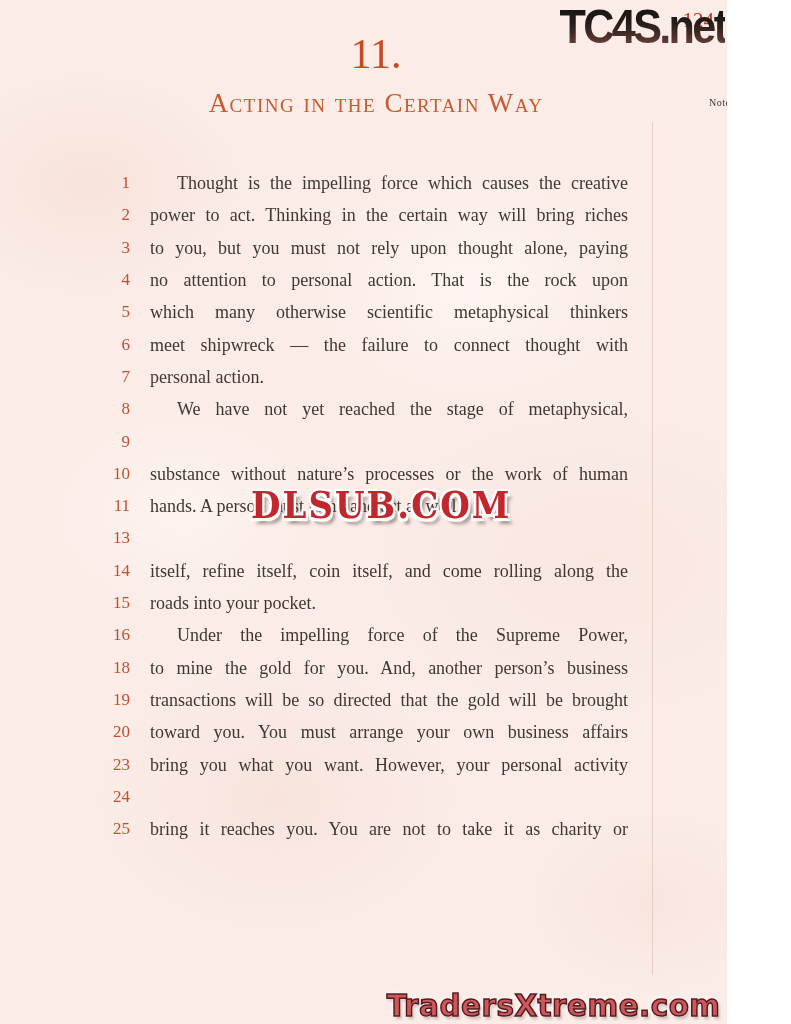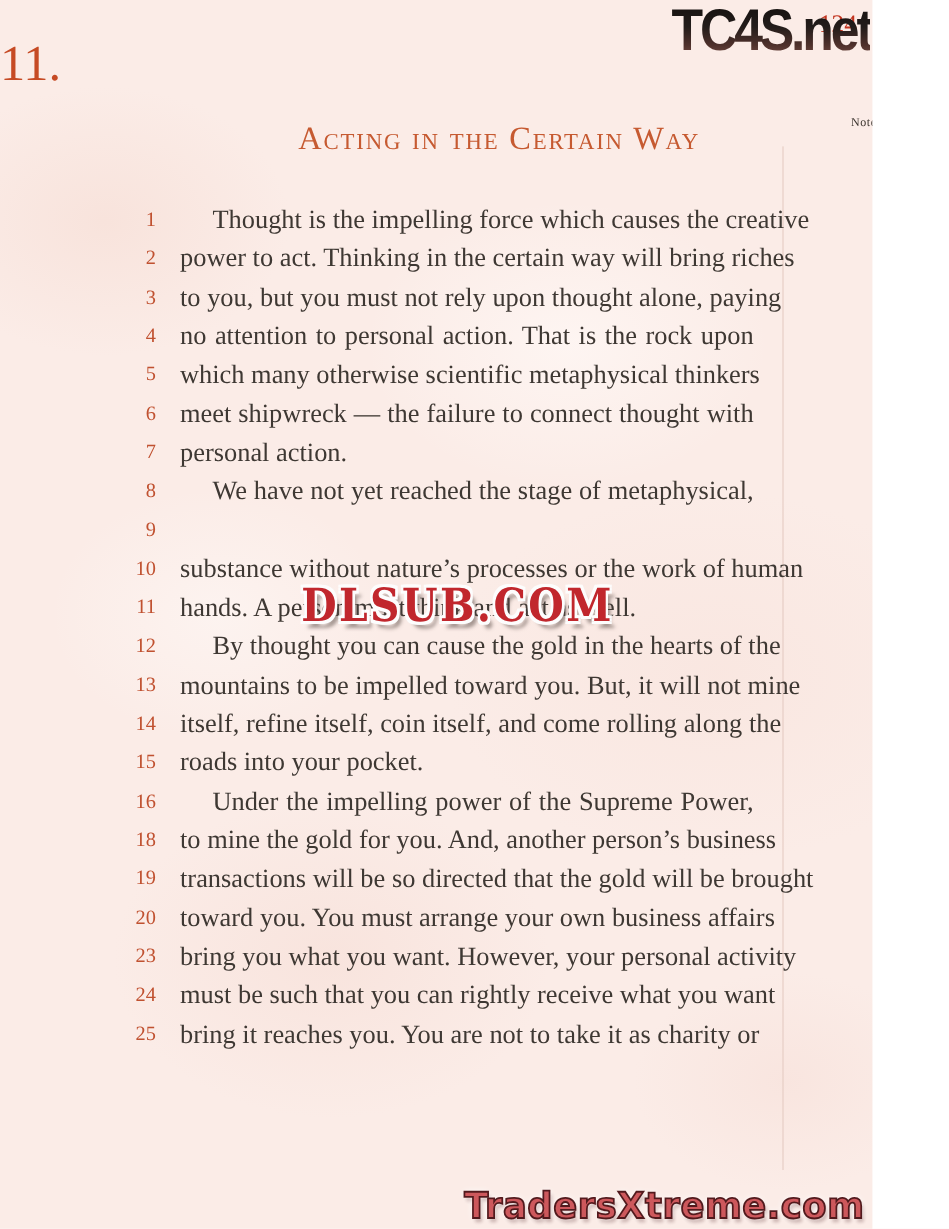--- a/index.html
+++ b/index.html
@@ -11,27 +11,27 @@
     background-image:
       radial-gradient(ellipse 220px 160px at 12% 18%, rgba(247,224,216,0.75), transparent 70%),
       radial-gradient(ellipse 320px 220px at 82% 55%, rgba(248,227,220,0.6), transparent 70%),
       radial-gradient(ellipse 260px 190px at 38% 78%, rgba(246,221,213,0.55), transparent 70%),
       radial-gradient(ellipse 240px 170px at 65% 28%, rgba(254,246,243,0.9), transparent 70%),
       radial-gradient(ellipse 200px 150px at 25% 50%, rgba(253,245,242,0.8), transparent 70%),
       radial-gradient(ellipse 180px 130px at 90% 88%, rgba(246,222,215,0.5), transparent 70%);
     font-family:"Liberation Serif", serif;
   }
   .chapter-number{
-    position:absolute; left:0; top:30px; width:752px; 
+    position:absolute; left:0; top:30px; width:752px; text-align:center;
     font-size:42px; color:#c64a24; font-family:"Liberation Serif",serif;
   }
   .chapter-title{
-    position:absolute; left:0; top:100px; width:752px; text-align:center;
+    position:absolute; left:0; top:88px; width:752px; text-align:center;
     font-variant:small-caps; font-size:27px; letter-spacing:1.5px;
-    color:#c65a31; font-family:"Liberation Serif",serif;padding-left:40px;
+    color:#c65a31; font-family:"Liberation Serif",serif;
   }
   .notes-label{
     position:absolute; left:662px; top:97px; width:120px; text-align:center;
     font-size:10px; color:#3a332d; letter-spacing:0.5px;
     font-family:"Liberation Serif",serif;
   }
   .divider{
     position:absolute; left:652px; top:122px; width:1px; height:853px;
     background:#e7cec5;
   }
@@ -40,21 +40,21 @@
   }
   .line{
     display:flex; height:32.32px; line-height:32.32px;
   }
   .lineno{
     width:38px; text-align:right; padding-right:20px; flex:0 0 auto;
     font-size:17px; color:#c05130; font-family:"Liberation Serif",serif;
   }
   .linetext{
     flex:1 1 auto; width:478px;
-    font-size:22px; color:#3e3833;
+    font-size:18px; color:#3e3833;
     text-align:justify; text-align-last:justify;
     white-space:nowrap;
     font-family:"Liberation Serif",serif;
   }
   .linetext.indent{ text-indent:27px; }
   .linetext.para-end{ text-align-last:left; }
   
   .page-number{
     position:absolute; top:8px; right:13px; z-index:1;
     font-size:21px; color:#c2341f; font-family:"Liberation Serif",serif;
@@ -139,58 +139,52 @@
   </div>
       <div class="line">
     <span class="lineno">10</span>
     <span class="linetext">substance without nature’s processes or the work of human</span>
   </div>
       <div class="line">
     <span class="lineno">11</span>
     <span class="linetext para-end">hands. A person must think and act as well.</span>
   </div>
       <div class="line">
-    <span class="lineno">12</span>
-    <span class="linetext indent">By thought you can cause the gold in the hearts of the</span>
-  </div>
-      <div class="line">
     <span class="lineno">13</span>
-    <span class="linetext">mountains to be impelled toward you. But, it will not mine</span>
   </div>
       <div class="line">
     <span class="lineno">14</span>
     <span class="linetext">itself, refine itself, coin itself, and come rolling along the</span>
   </div>
       <div class="line">
     <span class="lineno">15</span>
     <span class="linetext para-end">roads into your pocket.</span>
   </div>
       <div class="line">
     <span class="lineno">16</span>
-    <span class="linetext indent">Under the impelling power of the Supreme Power,</span>
+    <span class="linetext indent">Under the impelling force of the Supreme Power,</span>
   </div>
       <div class="line">
     <span class="lineno">18</span>
     <span class="linetext">to mine the gold for you. And, another person’s business</span>
   </div>
       <div class="line">
     <span class="lineno">19</span>
     <span class="linetext">transactions will be so directed that the gold will be brought</span>
   </div>
       <div class="line">
     <span class="lineno">20</span>
     <span class="linetext">toward you. You must arrange your own business affairs</span>
   </div>
       <div class="line">
     <span class="lineno">23</span>
     <span class="linetext">bring you what you want. However, your personal activity</span>
   </div>
       <div class="line">
     <span class="lineno">24</span>
-    <span class="linetext">must be such that you can rightly receive what you want</span>
   </div>
       <div class="line">
     <span class="lineno">25</span>
     <span class="linetext">bring it reaches you. You are not to take it as charity or</span>
   </div>
     </div>
 
   <div class="wm-mid">DLSUB.COM</div>
   <div class="wm-bottom">TradersXtreme.com</div>
 </div>

